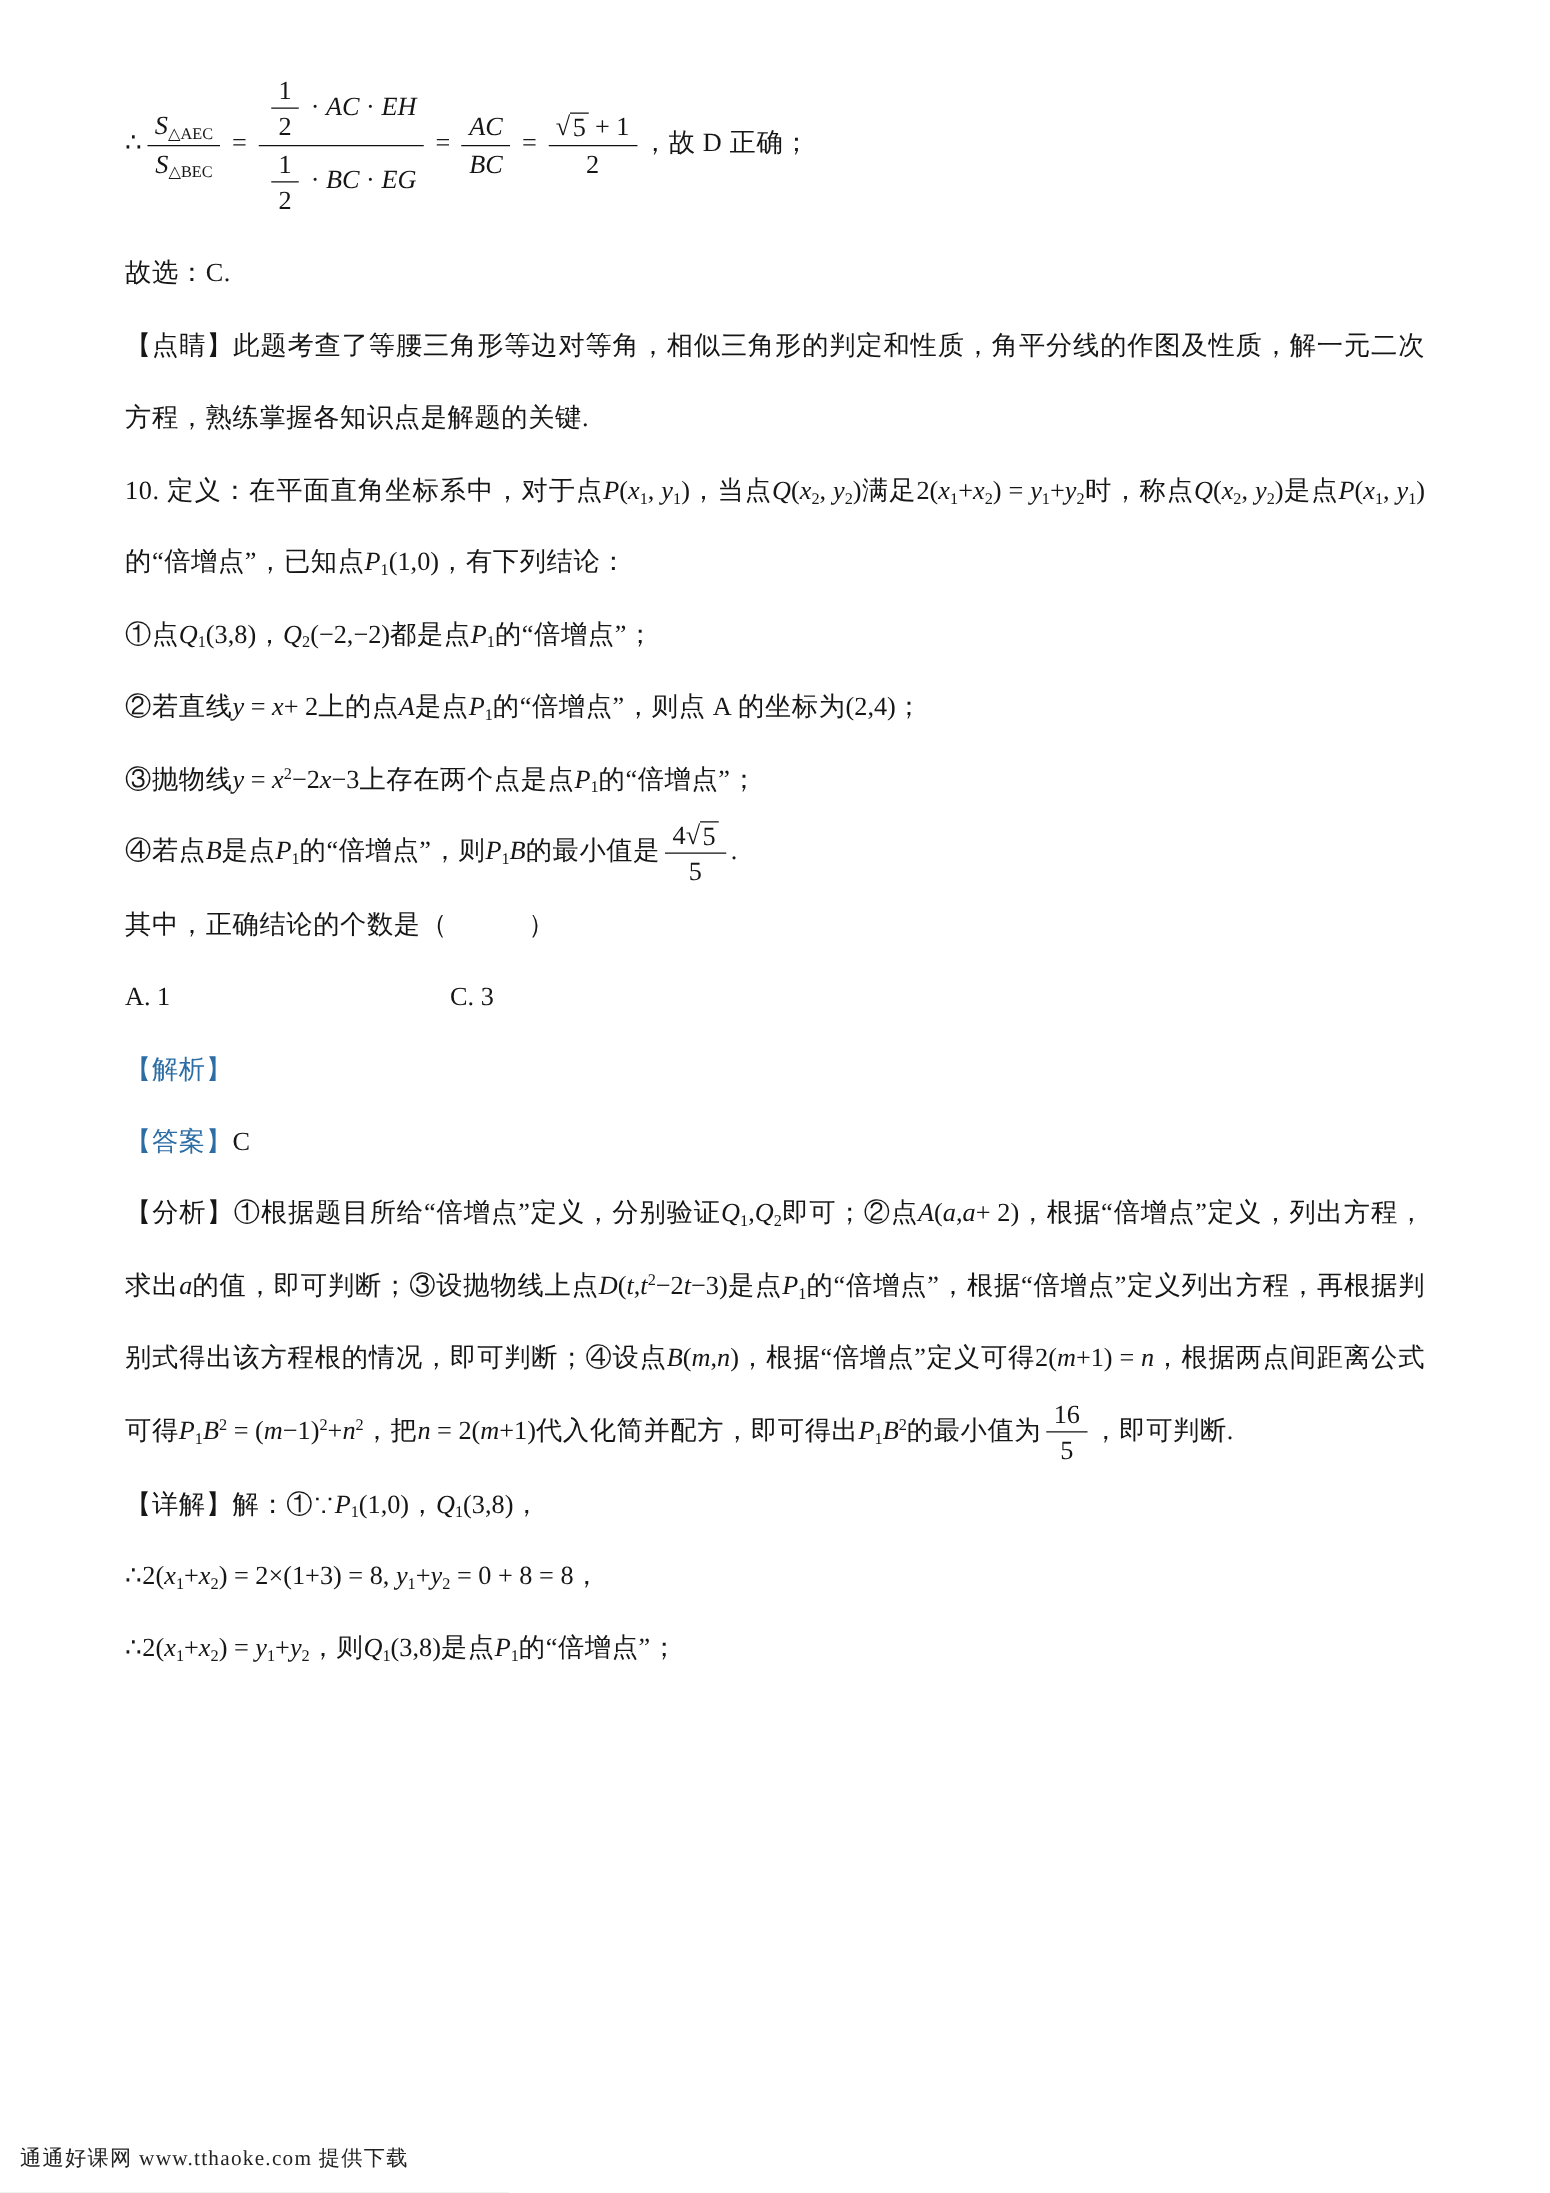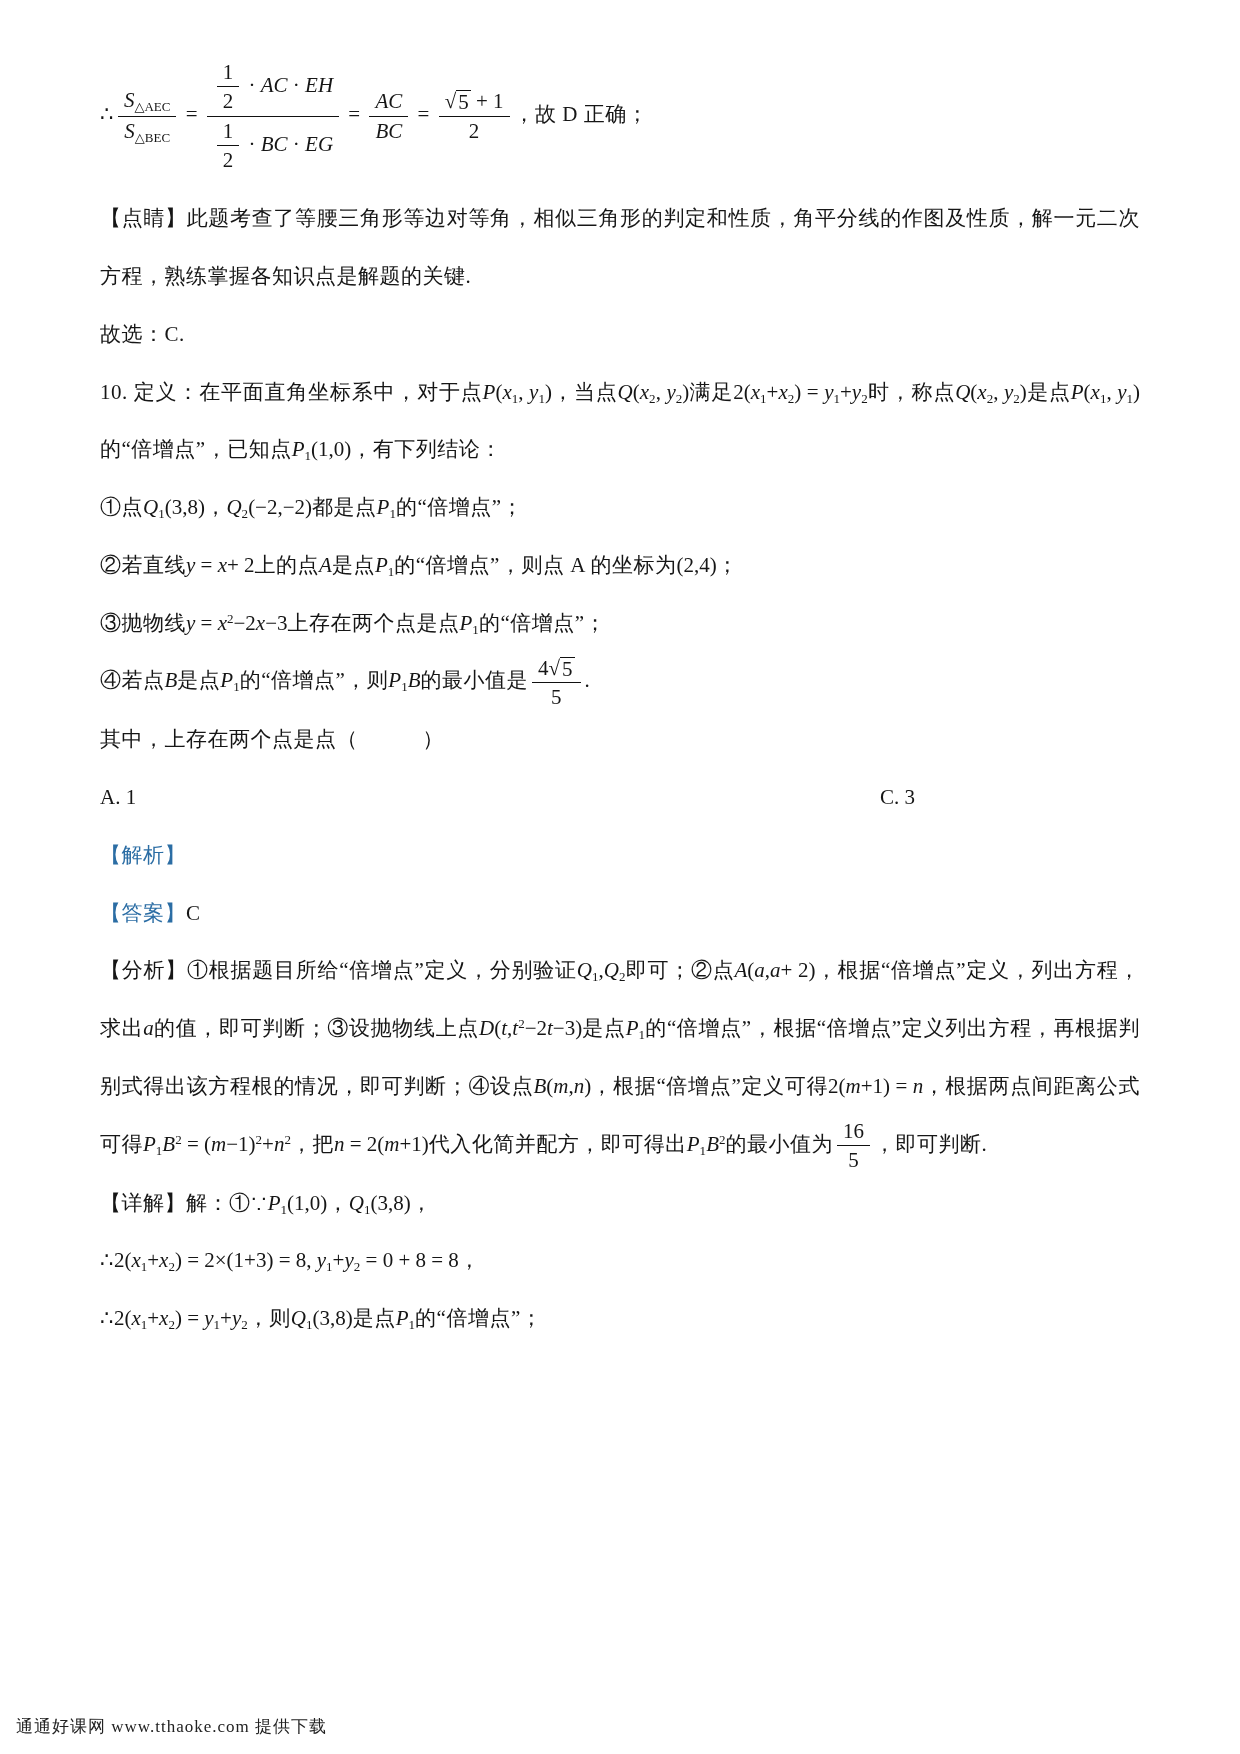--- a/index.html
+++ b/index.html
@@ -16,56 +16,56 @@
   .seg-n{font-style:normal;}
   .seg-sub{font-size:0.62em;vertical-align:-0.3em;font-style:normal;}
   .seg-sup{font-size:0.62em;vertical-align:0.55em;font-style:normal;}
   .frac{display:inline-block;vertical-align:middle;text-align:center;line-height:1.35;margin:0 4px;}
   .fnum{display:block;border-bottom:1.5px solid #111;padding:0 6px;}
   .fden{display:block;padding:0 6px;}
   .sqrt{display:inline-flex;align-items:stretch;vertical-align:baseline;}
   .sqrt-sym{line-height:1.1;}
   .sqrt-body{border-top:1.6px solid #111;line-height:1.1;padding:0 2px;}
   .formula-block{margin-bottom:16px;}
-  .options-row{display:flex;line-height:2.75;justify-content:space-between;}
+  .options-row{display:flex;line-height:2.75;}
   .option{width:25%;}
   .label-blue{color:var(--label-blue,#2B6DA4);letter-spacing:0.5px;}
   .footer{
     position:absolute;left:16px;bottom:16px;width:100%;text-align:left;
     font-size:17px;color:#222;letter-spacing:1px;
   }
 </style>
 </head>
 <body>
 
 <div class="page">
 
   <div class="para noj formula-block"><span class="seg-cn">∴</span><span class="frac"><span class="fnum"><span class="seg-m">S</span><span class="seg-sub">△AEC</span></span><span class="fden"><span class="seg-m">S</span><span class="seg-sub">△BEC</span></span></span><span class="seg-n"> = </span><span class="frac"><span class="fnum"><span class="frac"><span class="fnum"><span class="seg-n">1</span></span><span class="fden"><span class="seg-n">2</span></span></span><span class="seg-n"> · </span><span class="seg-m">AC</span><span class="seg-n"> · </span><span class="seg-m">EH</span></span><span class="fden"><span class="frac"><span class="fnum"><span class="seg-n">1</span></span><span class="fden"><span class="seg-n">2</span></span></span><span class="seg-n"> · </span><span class="seg-m">BC</span><span class="seg-n"> · </span><span class="seg-m">EG</span></span></span><span class="seg-n"> = </span><span class="frac"><span class="fnum"><span class="seg-m">AC</span></span><span class="fden"><span class="seg-m">BC</span></span></span><span class="seg-n"> = </span><span class="frac"><span class="fnum"><span class="sqrt">
             <span class="sqrt-sym">√</span>
             <span class="sqrt-body"><span class="seg-n">5</span></span>
           </span><span class="seg-n"> + 1</span></span><span class="fden"><span class="seg-n">2</span></span></span><span class="seg-cn">，故 D 正确；</span></div>
 
+  <div class="para noj"><span class="seg-cn">故选：C.</span></div>
+
   <div class="para"><span class="seg-cn">【点睛】此题考查了等腰三角形等边对等角，相似三角形的判定和性质，角平分线的作图及性质，解一元二次方程，熟练掌握各知识点是解题的关键.</span></div>
-
-  <div class="para noj"><span class="seg-cn">故选：C.</span></div>
 
   <div class="para"><span class="seg-cn">10. 定义：在平面直角坐标系中，对于点</span><span class="seg-m">P</span><span class="seg-n">(</span><span class="seg-m">x</span><span class="seg-sub">1</span><span class="seg-n">, </span><span class="seg-m">y</span><span class="seg-sub">1</span><span class="seg-n">)</span><span class="seg-cn">，当点</span><span class="seg-m">Q</span><span class="seg-n">(</span><span class="seg-m">x</span><span class="seg-sub">2</span><span class="seg-n">, </span><span class="seg-m">y</span><span class="seg-sub">2</span><span class="seg-n">)</span><span class="seg-cn">满足</span><span class="seg-n">2(</span><span class="seg-m">x</span><span class="seg-sub">1</span><span class="seg-n">+</span><span class="seg-m">x</span><span class="seg-sub">2</span><span class="seg-n">) = </span><span class="seg-m">y</span><span class="seg-sub">1</span><span class="seg-n">+</span><span class="seg-m">y</span><span class="seg-sub">2</span><span class="seg-cn">时，称点</span><span class="seg-m">Q</span><span class="seg-n">(</span><span class="seg-m">x</span><span class="seg-sub">2</span><span class="seg-n">, </span><span class="seg-m">y</span><span class="seg-sub">2</span><span class="seg-n">)</span><span class="seg-cn">是点</span><span class="seg-m">P</span><span class="seg-n">(</span><span class="seg-m">x</span><span class="seg-sub">1</span><span class="seg-n">, </span><span class="seg-m">y</span><span class="seg-sub">1</span><span class="seg-n">)</span><span class="seg-cn">的“倍增点”，已知点</span><span class="seg-m">P</span><span class="seg-sub">1</span><span class="seg-n">(1,0)</span><span class="seg-cn">，有下列结论：</span></div>
 
   <div class="para noj"><span class="seg-cn">①点</span><span class="seg-m">Q</span><span class="seg-sub">1</span><span class="seg-n">(3,8)</span><span class="seg-cn">，</span><span class="seg-m">Q</span><span class="seg-sub">2</span><span class="seg-n">(−2,−2)</span><span class="seg-cn">都是点</span><span class="seg-m">P</span><span class="seg-sub">1</span><span class="seg-cn">的“倍增点”；</span></div>
 
   <div class="para noj"><span class="seg-cn">②若直线</span><span class="seg-m">y</span><span class="seg-n"> = </span><span class="seg-m">x</span><span class="seg-n">+ 2</span><span class="seg-cn">上的点</span><span class="seg-m">A</span><span class="seg-cn">是点</span><span class="seg-m">P</span><span class="seg-sub">1</span><span class="seg-cn">的“倍增点”，则点 A 的坐标为</span><span class="seg-n">(2,4)</span><span class="seg-cn">；</span></div>
 
   <div class="para noj"><span class="seg-cn">③抛物线</span><span class="seg-m">y</span><span class="seg-n"> = </span><span class="seg-m">x</span><span class="seg-sup">2</span><span class="seg-n">−2</span><span class="seg-m">x</span><span class="seg-n">−3</span><span class="seg-cn">上存在两个点是点</span><span class="seg-m">P</span><span class="seg-sub">1</span><span class="seg-cn">的“倍增点”；</span></div>
 
   <div class="para noj"><span class="seg-cn">④若点</span><span class="seg-m">B</span><span class="seg-cn">是点</span><span class="seg-m">P</span><span class="seg-sub">1</span><span class="seg-cn">的“倍增点”，则</span><span class="seg-m">P</span><span class="seg-sub">1</span><span class="seg-m">B</span><span class="seg-cn">的最小值是</span><span class="frac"><span class="fnum"><span class="seg-n">4</span><span class="sqrt">
             <span class="sqrt-sym">√</span>
             <span class="sqrt-body"><span class="seg-n">5</span></span>
           </span></span><span class="fden"><span class="seg-n">5</span></span></span><span class="seg-cn">.</span></div>
 
-  <div class="para noj"><span class="seg-cn">其中，上存在两个点是点（　　　）</span></div>
+  <div class="para noj"><span class="seg-cn">其中，正确结论的个数是（　　　）</span></div>
 
   <div class="options-row">
     <span class="option">A. 1</span>
     <span class="option">C. 3</span>
   </div>
 
   <div class="para noj">
     <span class="label-blue">【解析】</span>
   </div>
 

